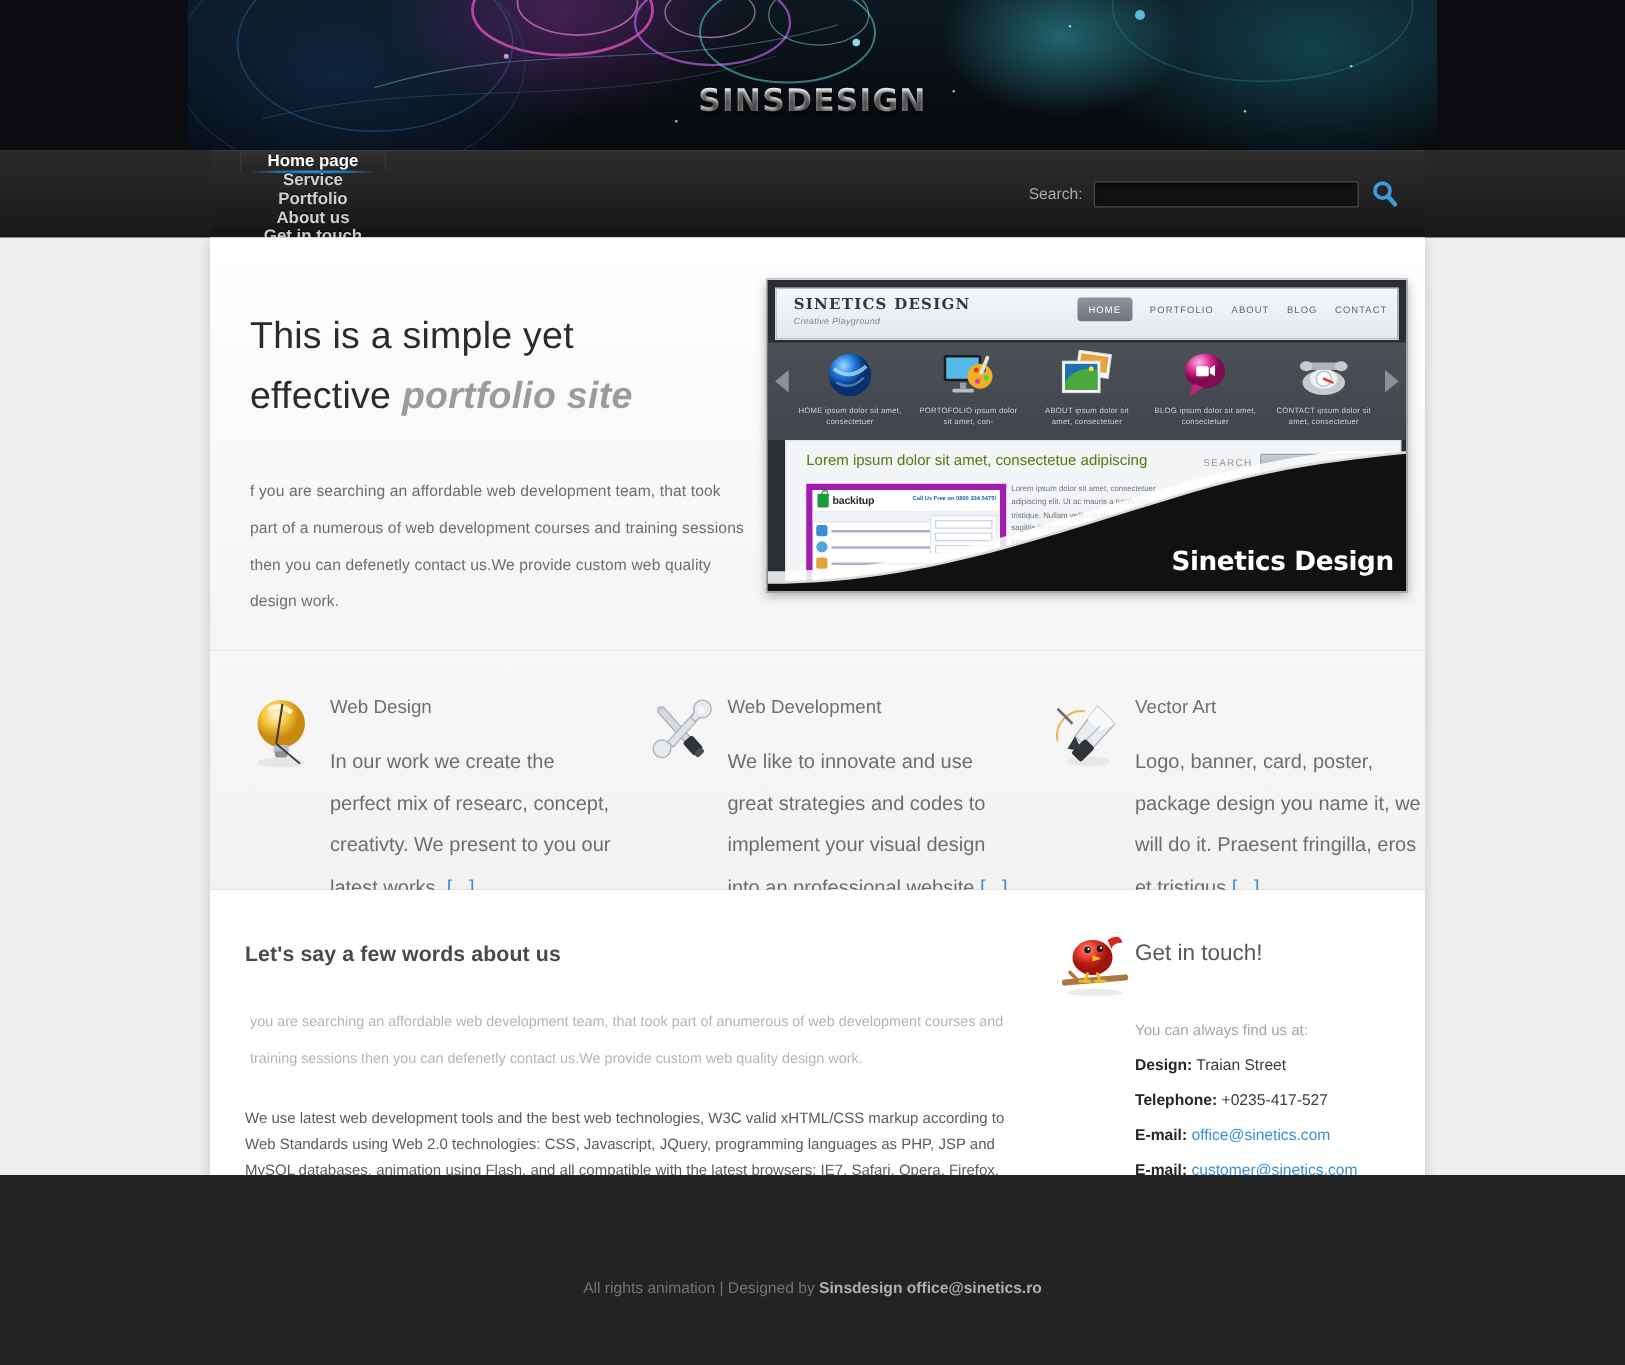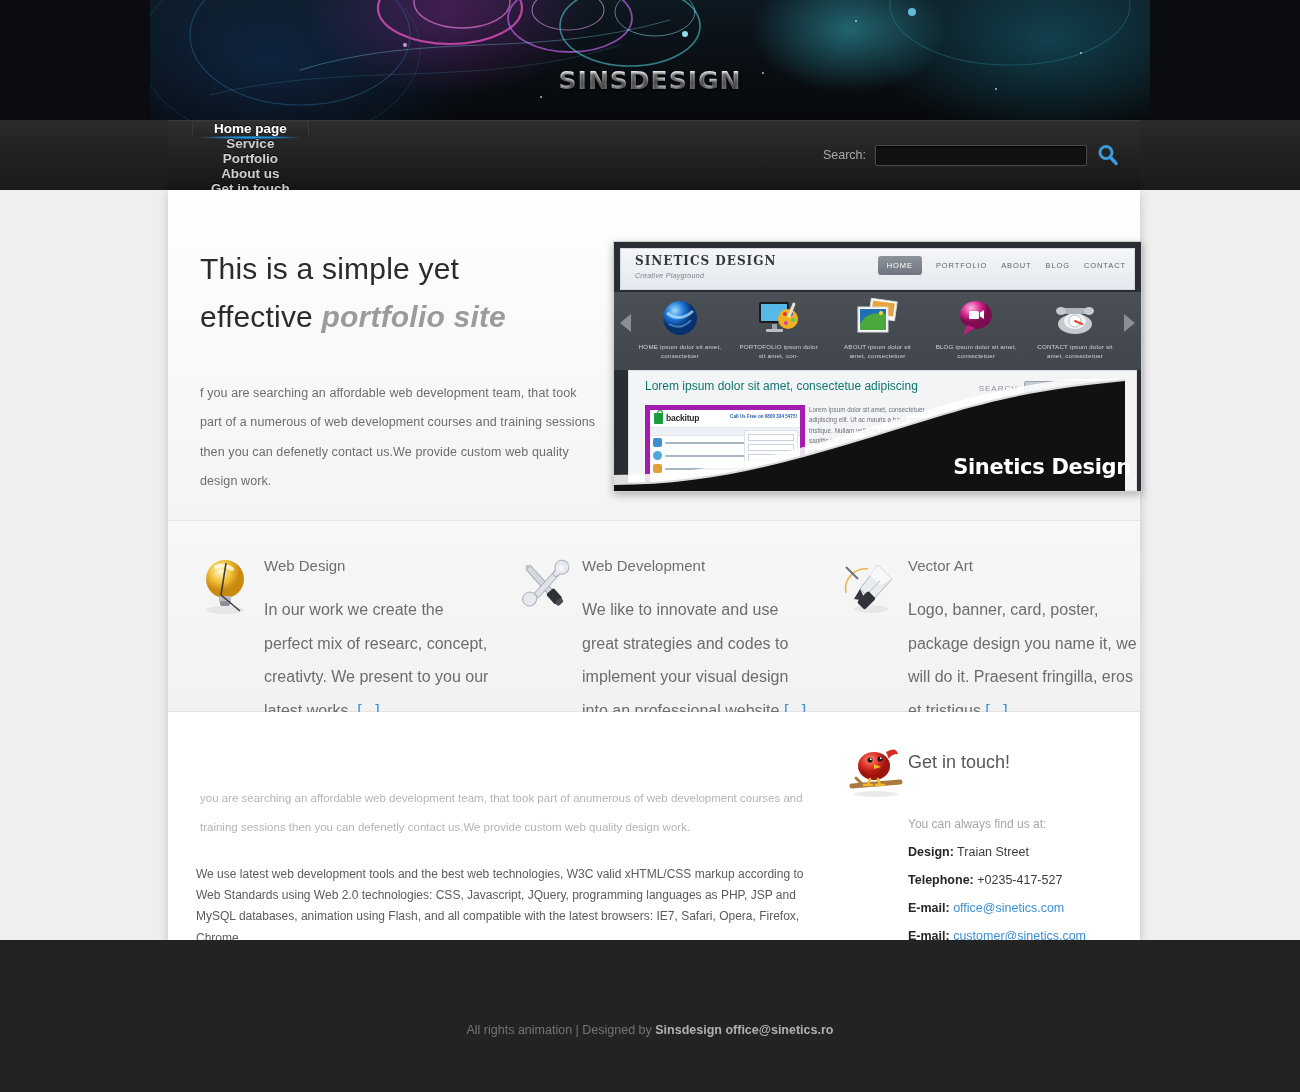--- a/index.html
+++ b/index.html
@@ -64,43 +64,43 @@
     box-shadow:0 2px 10px rgba(0,0,0,.18);}
   .sec-hero{position:relative;height:330px;
     background:linear-gradient(180deg,#ffffff 0%,#fbfbfb 30%,#f4f4f4 100%);
     border-bottom:1px solid #e6e6e6;}
   .hero-left{position:absolute;left:32px;top:55px;width:400px;}
   .hero-h1{font-size:30px;color:#2b2b2b;font-weight:400;line-height:1.6;letter-spacing:.2px;}
   .hero-h1 em{font-style:italic;font-weight:bold;color:#9b9b9b;}
   .hero-p{margin-top:38px;font-size:12.5px;color:#6d6d6d;line-height:2.35;letter-spacing:.1px;}
 
   
-  .shot{position:absolute;left:445px;top:51px;width:511px;height:249px;background:#2a2d31;
-    border:1px solid #cfcfcf;box-shadow:0 3px 8px rgba(0,0,0,.28);overflow:hidden;padding-left:16px;}
+  .shot{position:absolute;left:445px;top:33px;width:511px;height:249px;background:#2a2d31;
+    border:1px solid #cfcfcf;box-shadow:0 3px 8px rgba(0,0,0,.28);overflow:hidden;}
   .shot-top{position:absolute;left:6px;top:6px;right:6px;height:40px;
     background:linear-gradient(180deg,#f4f6f8 0%,#e4e8ee 100%);border:1px solid #d4d9e0;}
   .shot-brand{position:absolute;left:14px;top:5px;font-family:"DejaVu Serif",serif;font-weight:bold;
     font-size:12px;color:#34383d;letter-spacing:1px;}
   .shot-tag{position:absolute;left:14px;top:23px;font-size:7px;font-style:italic;color:#7b828b;letter-spacing:.3px;}
   .shot-nav{position:absolute;right:8px;top:7px;display:flex;align-items:center;gap:14px;
     font-size:7.5px;color:#5c646e;letter-spacing:.9px;}
   .shot-nav .on{background:linear-gradient(180deg,#8d949c,#6e757e);color:#fff;padding:5px 9px;border-radius:3px;}
   .shot-mid{position:absolute;left:0;top:50px;right:0;height:78px;
     background:linear-gradient(180deg,#4b5057 0%,#41464c 100%);}
   .icons{position:absolute;left:24px;right:24px;top:2px;display:flex;justify-content:space-between;}
   .ic{width:84px;text-align:center;}
   .ic .g{height:48px;display:flex;align-items:center;justify-content:center;}
   .ic .t{font-size:6.2px;color:#cfd4da;line-height:1.45;letter-spacing:.2px;margin-top:1px;}
   .arrowL,.arrowR{position:absolute;top:22px;width:0;height:0;border-top:9px solid transparent;
     border-bottom:9px solid transparent;}
   .arrowL{left:6px;border-right:11px solid #8b9097;}
   .arrowR{right:6px;border-left:11px solid #8b9097;}
   .shot-body{position:absolute;left:14px;top:128px;right:4px;bottom:0;background:#f2f4f6;border:1px solid #dfe3e8;}
   .shot-hl{position:absolute;left:16px;top:8px;font-size:12px;color:#3c4047;}
-  .shot-hl span{color:#0f766e;}
+  .shot-hl span{color:#4d7c0f;}
   .shot-search{position:absolute;right:14px;top:10px;display:flex;align-items:center;gap:6px;}
   .shot-search .lb{font-size:8px;color:#8e949c;letter-spacing:1px;}
   .shot-search .fld{width:96px;height:13px;background:linear-gradient(180deg,#c6ccd3,#aeb5bd);
     border:1px solid #9ba2aa;border-radius:2px;}
   .mini{position:absolute;left:16px;top:34px;width:150px;height:74px;background:#fff;border:5px solid #a21caf;overflow:hidden;}
   .mini-h{height:17px;background:#fff;border-bottom:1px solid #e3e6ea;position:relative;}
   .mini-lock{position:absolute;left:4px;top:3px;width:9px;height:11px;background:#1a9c3c;border-radius:1px;}
   .mini-lock:after{content:"";position:absolute;left:2.5px;top:-3px;width:4px;height:5px;border:1.5px solid #1a9c3c;border-bottom:none;border-radius:3px 3px 0 0;}
   .mini-bu{position:absolute;left:16px;top:3px;font-size:8.5px;font-weight:bold;color:#2b2b2b;letter-spacing:-.2px;}
   .mini-call{position:absolute;right:3px;top:4px;font-size:4.6px;font-weight:bold;color:#1f5fb0;}
@@ -431,20 +431,21 @@
             <path d="M20 34 L26 46 L14 44 Z" fill="#33373c"></path>
           </svg>
         </span>
         <h3>Vector Art</h3>
         <p><span>Logo, banner, card, poster, package design you name it, we will do it.  Praesent fringilla, eros et tristiqus </span><a href="#">[...]</a></p>
       </div>
     </div>
 
     <div class="sec-about">
       <div class="about-left">
+        <div class="about-h2">Let's say a few words about us</div>
         <div class="about-p1">you are searching an affordable web development team, that took part of anumerous of web development courses and training sessions then you can defenetly contact us.We provide custom web quality design work.</div>
         <div class="about-p2">We use latest web development tools and the best web technologies, W3C valid xHTML/CSS markup according to Web Standards using Web 2.0 technologies: CSS, Javascript, JQuery, programming languages as PHP, JSP and MySQL databases, animation using Flash, and all compatible with the latest browsers: IE7, Safari, Opera, Firefox, Chrome.</div>
       </div>
 
       <div class="contact">
         <span class="bird">
           <svg width="62" height="58" viewBox="0 0 62 58">
             <ellipse cx="30" cy="52" rx="22" ry="3" fill="#d8d8d8" opacity=".5"></ellipse>
             <path d="M6 44 L54 40" stroke="#a9793f" stroke-width="5" stroke-linecap="round"></path>
             <path d="M16 42 L10 36" stroke="#a9793f" stroke-width="3" stroke-linecap="round"></path>

